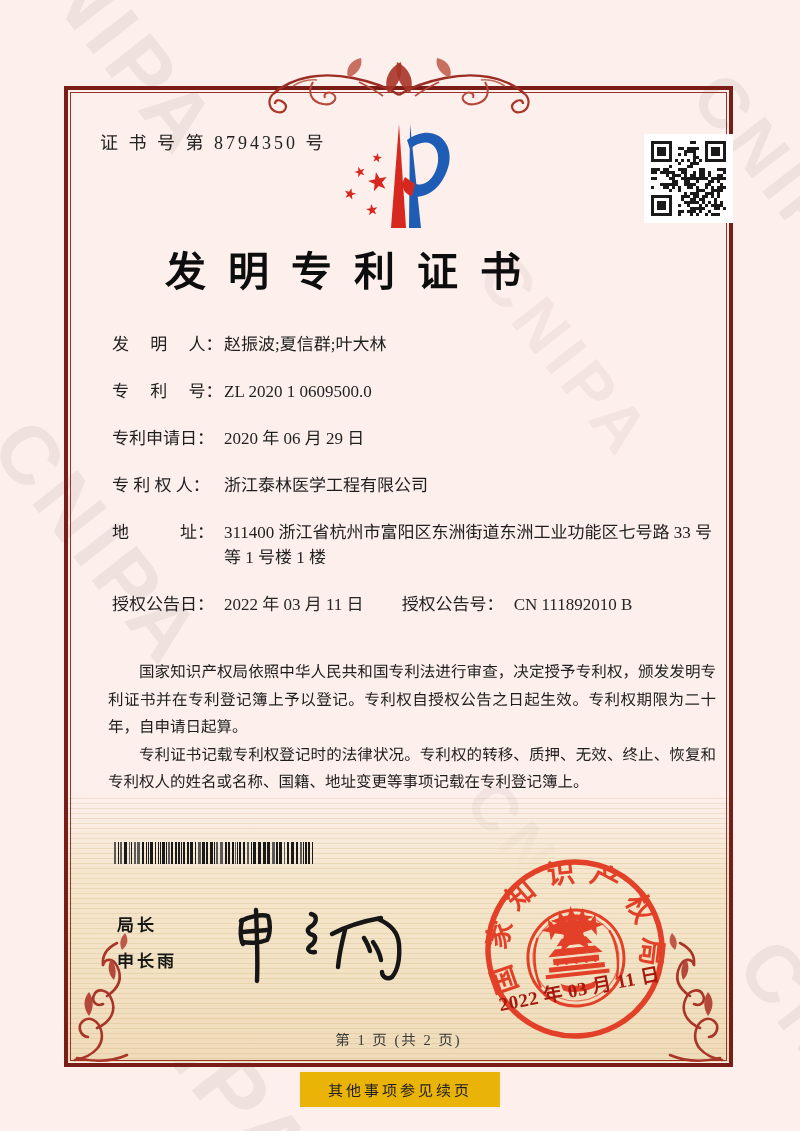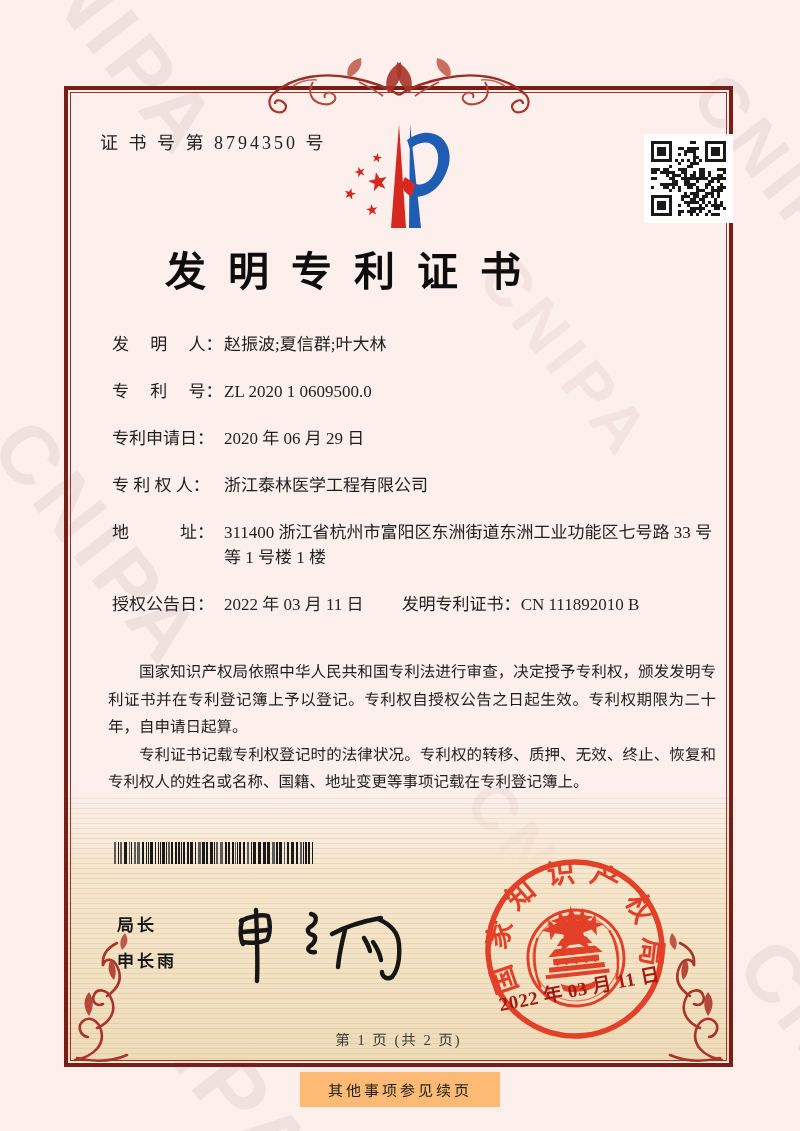--- a/index.html
+++ b/index.html
@@ -61,21 +61,21 @@
   
   .seal{left:482px;top:856px;width:186px;height:186px;z-index:3;transform:rotate(-6deg);opacity:0.96;}
   .seal-date{
     position:absolute;left:-8px;right:-8px;top:118px;text-align:center;z-index:4;
     color:#a31108;font-weight:700;font-size:19px;letter-spacing:0.5px;transform:rotate(-5deg);
   }
   
   .page-info{left:64px;top:1028px;width:669px;z-index:2;text-align:center;
     font-size:14.5px;letter-spacing:2px;color:#3a3a3a;border-radius:8px;}
   .footer-note{
-    left:50%;top:1072px;transform:translateX(-50%);z-index:2;background:#fdba74;
+    left:50%;top:1072px;transform:translateX(-50%);z-index:2;background:#eab308;
     padding:7px 28px;font-size:15px;letter-spacing:3px;color:#1e1e1e;white-space:nowrap;
     box-shadow:0 0 4px rgba(0,0,0,0.04);
   }
   
   .orn-top{left:263px;top:52px;z-index:2;}
   .orn-bl{left:67px;top:926px;z-index:2;}
   .orn-br{left:646px;top:926px;z-index:2;transform:scaleX(-1);}
 </style>
 </head>
 <body>
@@ -467,21 +467,21 @@
   <div class="frow">
     <span class="flabel">地　　　址：</span>
     <span class="fvalue">311400 浙江省杭州市富阳区东洲街道东洲工业功能区七号路 33 号等 1 号楼 1 楼</span>
   </div>
   <div class="grant-row">
     <span class="pair">
       <span class="flabel">授权公告日：</span>
       <span>2022 年 03 月 11 日</span>
     </span>
     <span class="pair second">
-      <span class="flabel">发明专利证书：</span>
+      <span class="flabel">授权公告号：</span>
       <span>CN 111892010 B</span>
     </span>
   </div>
 </div>
 
 <div class="abs paras">
   <p>国家知识产权局依照中华人民共和国专利法进行审查，决定授予专利权，颁发发明专利证书并在专利登记簿上予以登记。专利权自授权公告之日起生效。专利权期限为二十年，自申请日起算。</p>
   <p>专利证书记载专利权登记时的法律状况。专利权的转移、质押、无效、终止、恢复和专利权人的姓名或名称、国籍、地址变更等事项记载在专利登记簿上。</p>
 </div>
 

